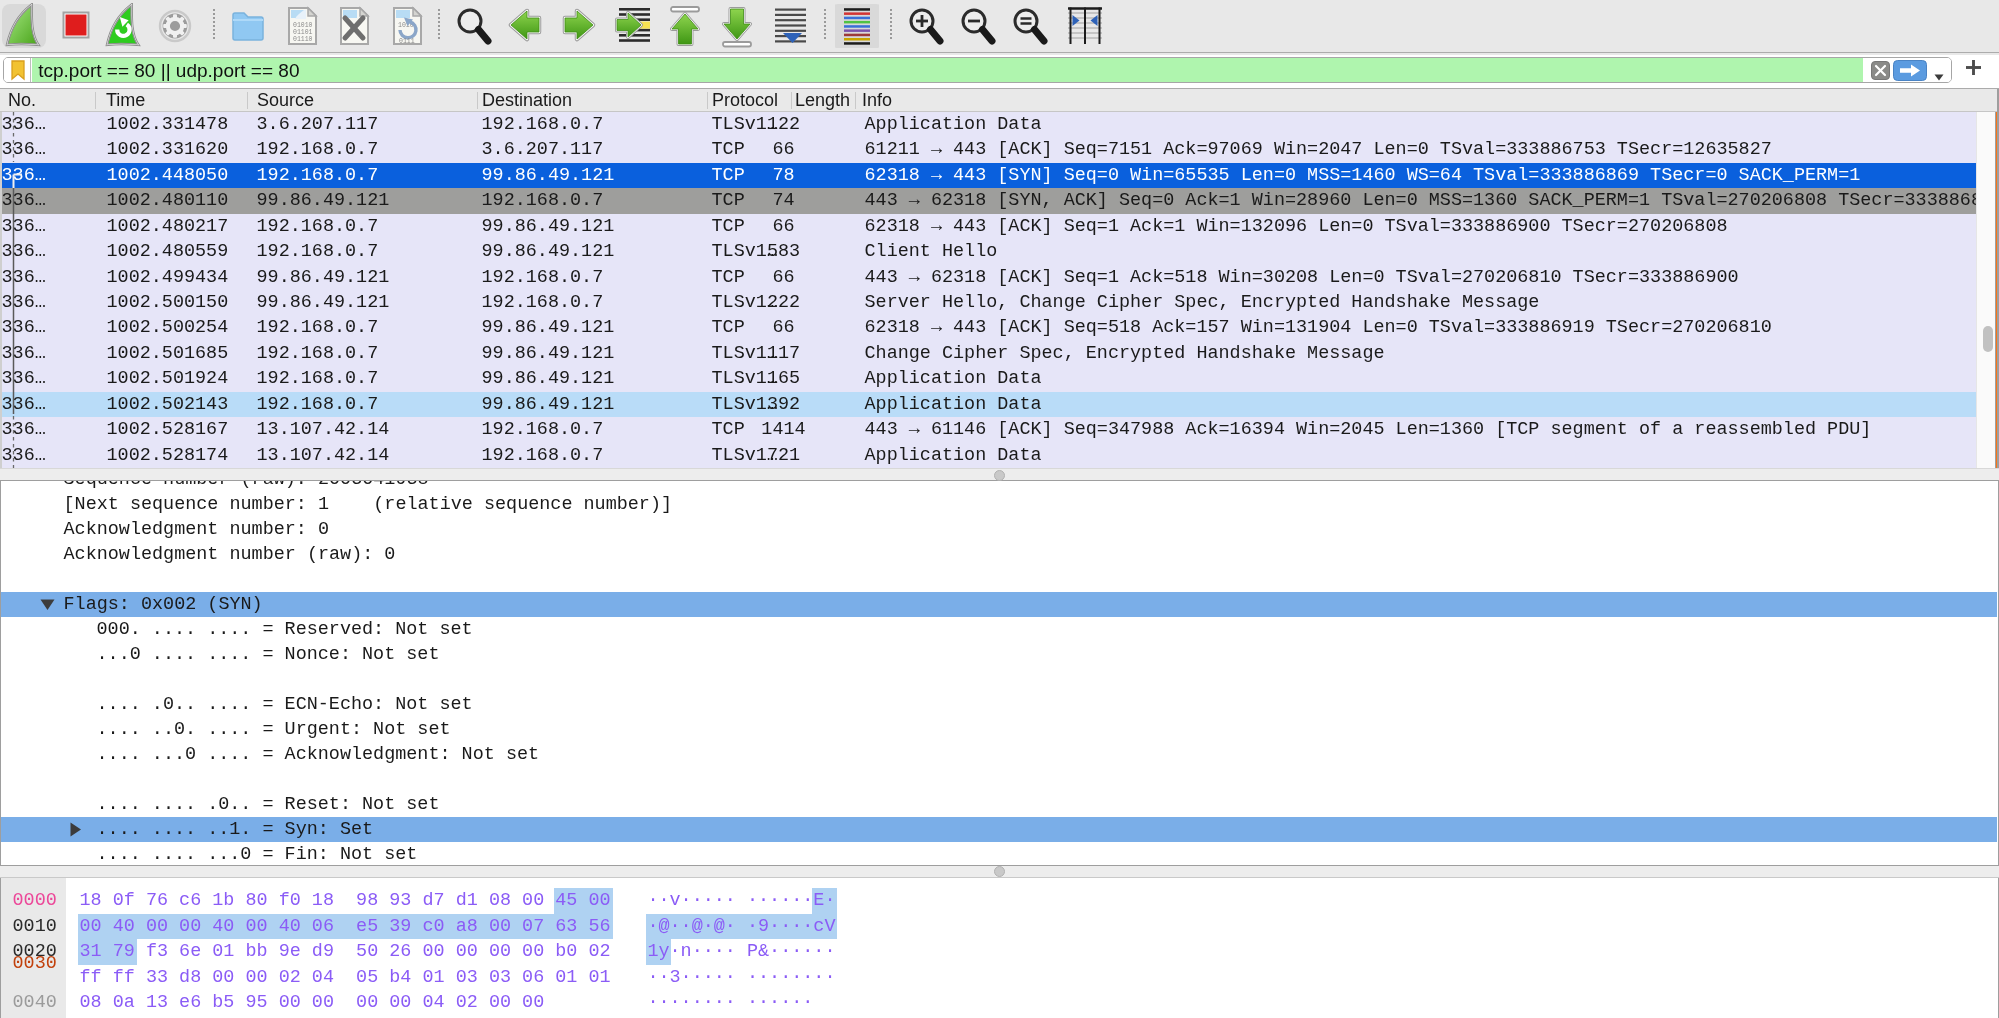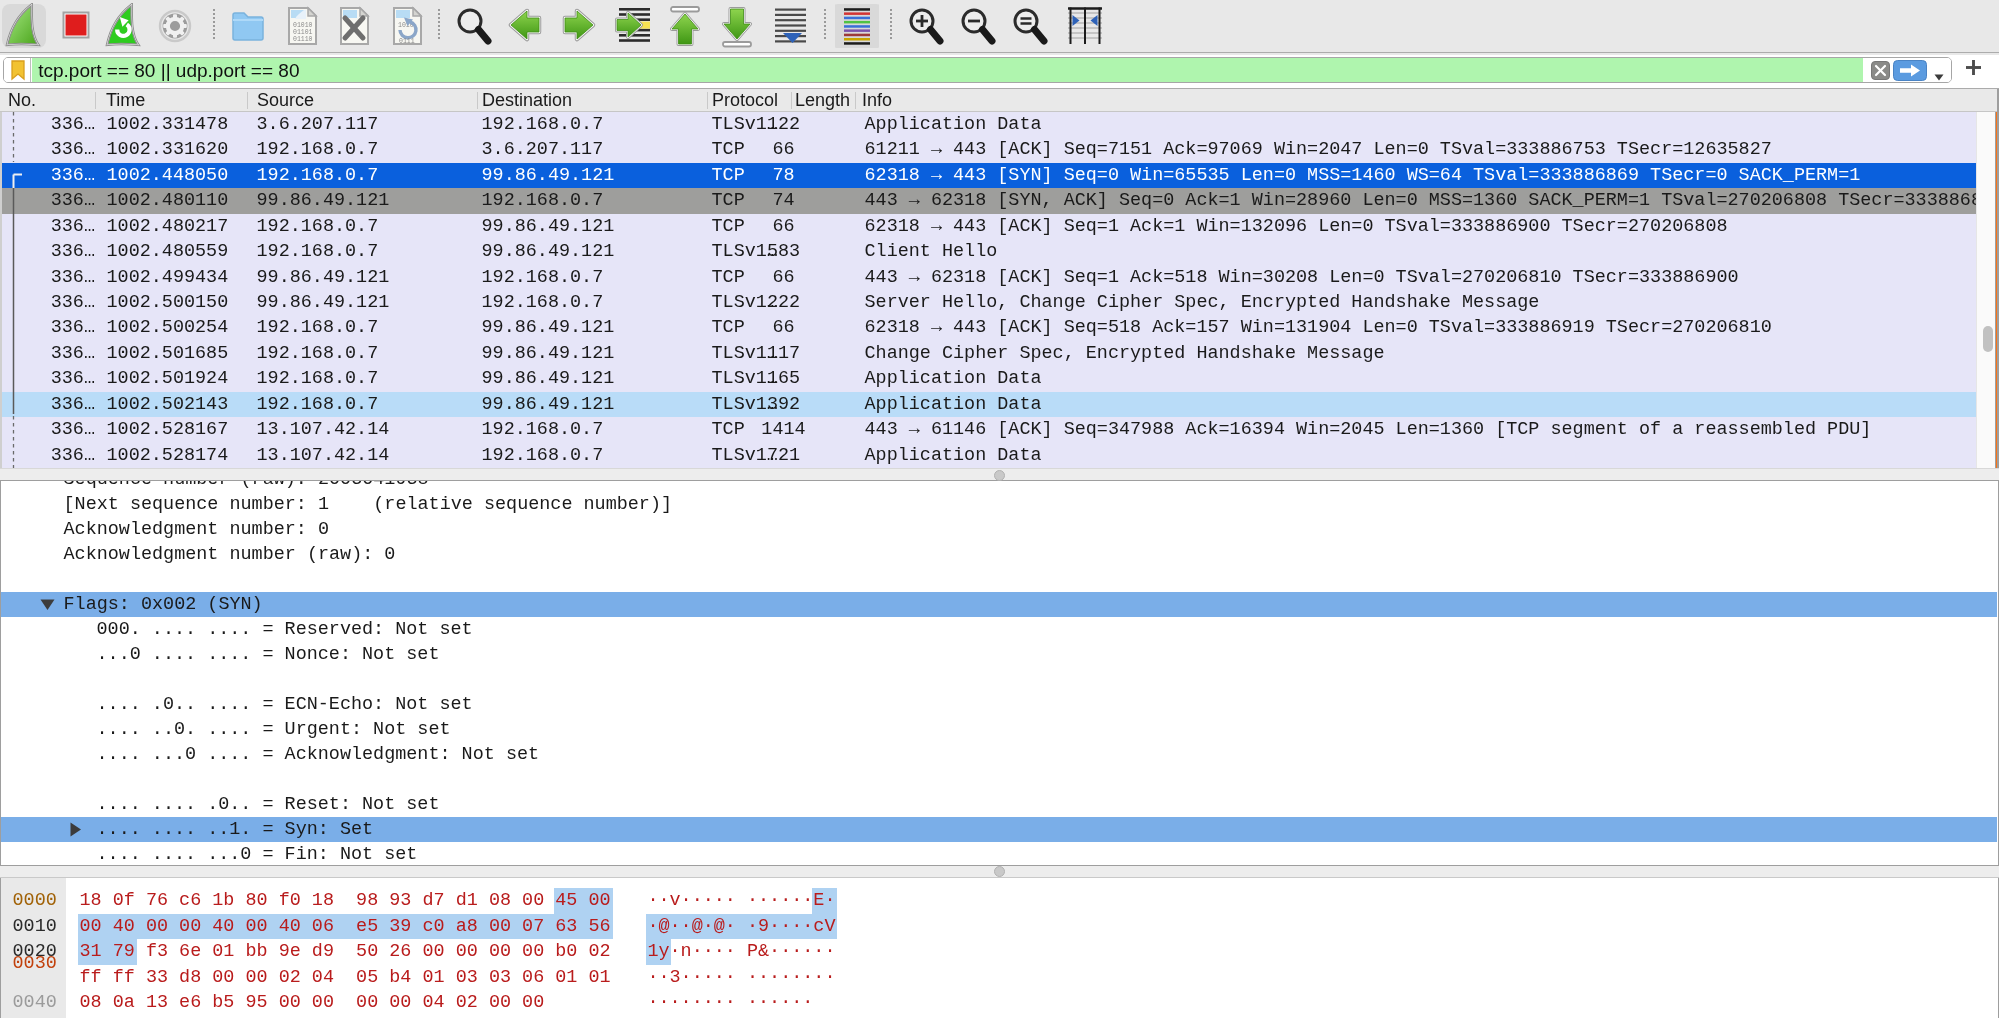--- a/index.html
+++ b/index.html
@@ -16,33 +16,33 @@
 #fcaret{position:absolute;left:71px;top:9px}
 #fplus{position:absolute;left:1966px;top:5px}
 #plist{position:absolute;left:0;top:87.5px;width:1999px;height:380.5px;background:#f97316;border-top:1.5px solid #ababab}
 #pbl{position:absolute;left:0;top:23px;width:1.5px;height:357px;background:#cfcfcf}
 #pbr{position:absolute;left:1997px;top:0;width:1.5px;height:380px;background:#9e9e9e}
 #phead{position:absolute;left:0;top:0;width:1999px;height:23px;background:#e9e9e9;border-bottom:1px solid #c6c6c6}
 .hlbl{position:absolute;top:0;font-size:18px;color:#1a1a1a;line-height:22px}
 .hsep{position:absolute;top:3px;height:17px;width:0;border-left:1.5px solid #c9c9c9}
 .prow{position:absolute;left:1.5px;width:1976px;height:25.45px;font-family:"Liberation Mono",monospace;font-size:18.45px;line-height:25.45px;white-space:pre;overflow:hidden}
 .prow .c{position:absolute;top:0}
-.c-no{position:absolute;left:0;top:0;width:93.5px;text-align:right}
+.c-no{position:absolute;left:0;top:0;width:93.5px;}
 .c-len{position:absolute;left:712px;top:0;width:140px;text-align:center}
 #ptrack{position:absolute;left:1976px;top:23.5px;width:20px;height:356px;background:#fafafa;border-left:1px solid #e6e6e6;border-right:1.5px solid #9e9e9e}
 #pthumb{position:absolute;left:1982.5px;top:237.5px;width:10px;height:26px;background:#c1c1c1;border-radius:5px}
 #split1{position:absolute;left:0;top:468px;width:1999px;height:12.5px;background:#ededed;border-top:1px solid #d8d8d8;border-bottom:1.5px solid #9e9e9e}
 #split2{position:absolute;left:0;top:864.5px;width:1999px;height:13px;background:#ededed;border-top:1.5px solid #9e9e9e;border-bottom:1.5px solid #c9c9c9}
 .knob{position:absolute;left:993.5px;top:0.5px;width:11px;height:11px;border-radius:50%;background:#c9c9c9;border:1px solid #b2b2b2}
 #dpane{position:absolute;left:0;top:480.5px;width:1999px;height:384px;background:#fff;border-left:1.5px solid #9e9e9e;border-right:1.5px solid #9e9e9e;overflow:hidden}
 .dline{position:absolute;height:25px;font-family:"Liberation Mono",monospace;font-size:18.45px;line-height:25px;color:#1a1a1a;white-space:pre}
 .dsel{position:absolute;left:0;top:0;width:1996px;height:25px;background:#7aaee8}
 #hpane{position:absolute;left:0;top:877.5px;width:1999px;height:140.5px;background:#fff;border-left:1.5px solid #9e9e9e;border-right:1.5px solid #9e9e9e}
 #hexgut{position:absolute;left:0;top:0;width:65px;height:140.5px;background:#e9e9e9}
-.hline{position:absolute;height:25.4px;font-family:"Liberation Mono",monospace;font-size:18.45px;line-height:25.4px;color:#b91c1c;white-space:pre}
+.hline{position:absolute;height:25.4px;font-family:"Liberation Mono",monospace;font-size:18.45px;line-height:25.4px;color:#8b5cf6;white-space:pre}
 .hhl{position:absolute;height:25.4px;background:#afd2f2}
 </style></head>
 <body>
 <div id="toolbar"><svg width="0" height="0">
       <defs>
         <linearGradient id="gfin" x1="0" y1="0" x2="1" y2="1">
           <stop offset="0" stop-color="#a5e882"></stop>
           <stop offset="1" stop-color="#4ca51d"></stop>
         </linearGradient>
         <linearGradient id="garr" x1="0" y1="0" x2="0" y2="1">
@@ -311,21 +311,21 @@
     <div class="knob"></div>
   </div>
 <div id="hpane">
     <div id="hexgut"></div>
     <div class="hhl" style="left:552.7px;top:10.9px;width:58.9px"></div>
     <div class="hhl" style="left:811.2px;top:10.9px;width:24.5px"></div>
     <div class="hhl" style="left:76.7px;top:36.3px;width:535.0px"></div>
     <div class="hhl" style="left:645.2px;top:36.3px;width:190.6px"></div>
     <div class="hhl" style="left:76.7px;top:61.7px;width:59.0px"></div>
     <div class="hhl" style="left:645.2px;top:61.7px;width:24.5px"></div>
-    <div class="hline" style="left:11.5px;top:10.9px;color:#a16207">0000</div>
+    <div class="hline" style="left:11.5px;top:10.9px;color:#ec4899">0000</div>
     <div class="hline" style="left:78.5px;top:10.9px">18 0f 76 c6 1b 80 f0 18  98 93 d7 d1 08 00 45 00</div>
     <div class="hline" style="left:646.4px;top:10.9px">··v····· ······E·</div>
     <div class="hline" style="left:11.5px;top:36.3px;color:#2b2b2b">0010</div>
     <div class="hline" style="left:78.5px;top:36.3px">00 40 00 00 40 00 40 06  e5 39 c0 a8 00 07 63 56</div>
     <div class="hline" style="left:646.4px;top:36.3px">·@··@·@· ·9····cV</div>
     <div class="hline" style="left:11.5px;top:61.7px;color:#2b2b2b">0020</div>
     <div class="hline" style="left:78.5px;top:61.7px">31 79 f3 6e 01 bb 9e d9  50 26 00 00 00 00 b0 02</div>
     <div class="hline" style="left:646.4px;top:61.7px">1y·n···· P&amp;······</div>
     <div class="hline" style="left:11.5px;top:73px;color:#c2410c">0030</div>
     <div class="hline" style="left:78.5px;top:87.1px">ff ff 33 d8 00 00 02 04  05 b4 01 03 03 06 01 01</div>

